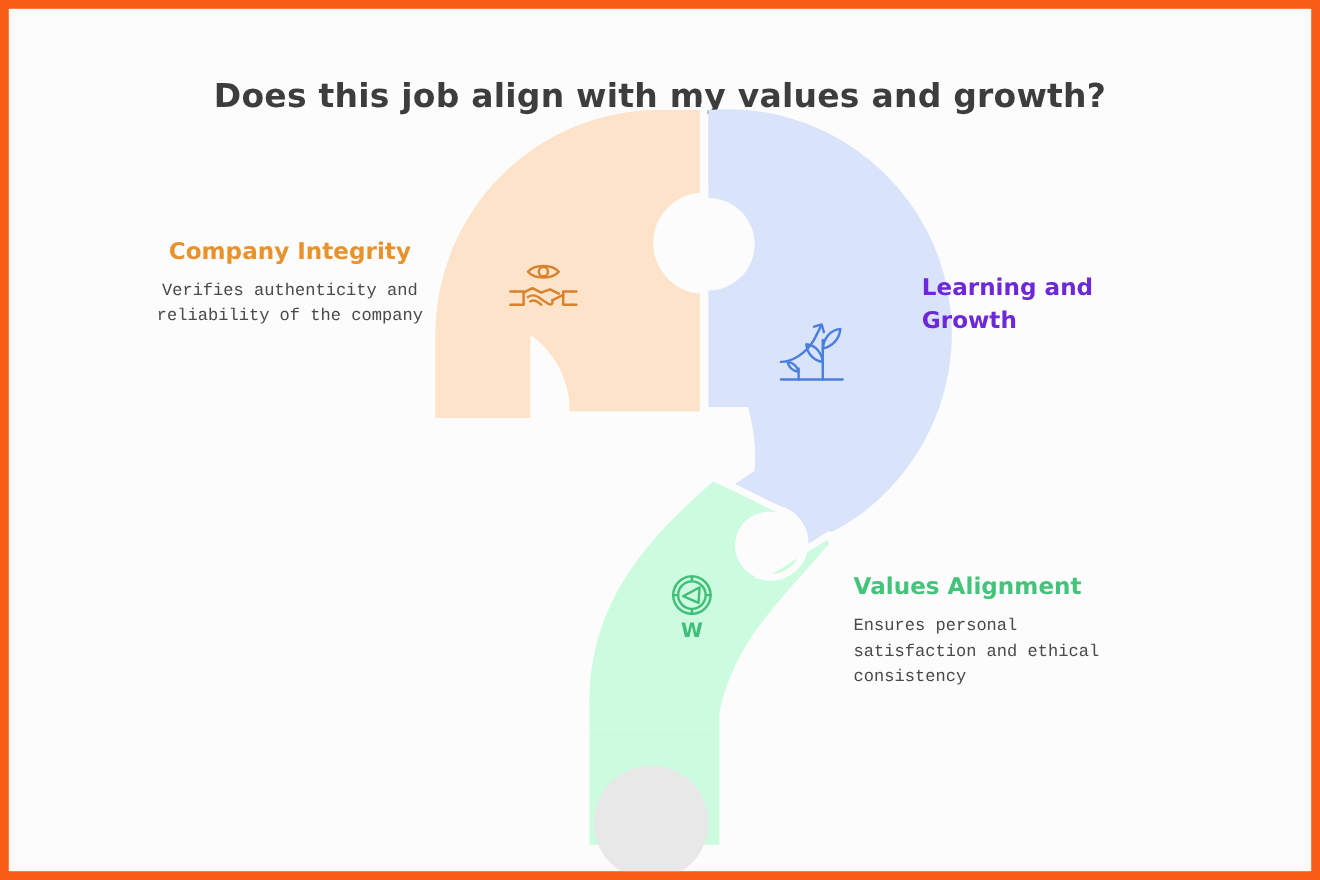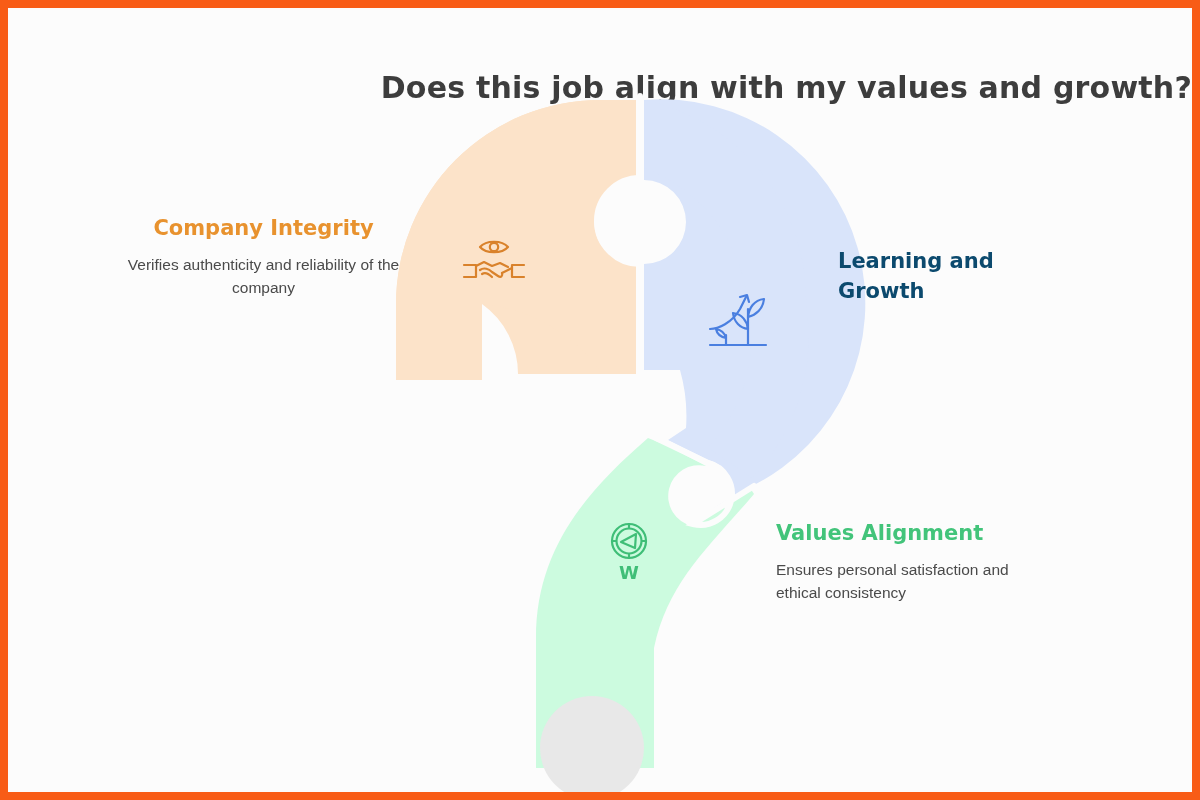--- a/index.html
+++ b/index.html
@@ -20,21 +20,21 @@
     width: 1184px;
     height: 784px;
     background: #FCFCFC;
     overflow: hidden;
   }
   #title {
     position: absolute;
     left: 0;
     top: 62px;
     width: 1184px;
-    text-align: right;
+    text-align: center;
     font-family: "DejaVu Sans", sans-serif;
     font-size: 30px;
     font-weight: bold;
     color: #3D3D3D;
     letter-spacing: 0.2px;
   }
   #puzzle-svg {
     position: absolute;
     left: 0;
     top: 0;
@@ -49,36 +49,36 @@
     font-weight: bold;
     line-height: 30px;
     margin: 0 0 10px 0;
     font-family: "DejaVu Sans", sans-serif;
   }
   .block .desc {
     font-size: 15.5px;
     line-height: 23px;
     color: #4A4A4A;
     margin: 0;
-    font-family: Liberation Sans, sans-serif;
+    font-family: Liberation Mono, monospace;
   }
   #block-company {
     left: 118px;
     top: 205px;
     width: 275px;
     text-align: center;
   }
   #block-company .head { color: #E8922E; text-align: center; }
   #block-learning {
     left: 830px;
     top: 238px;
     width: 240px;
     text-align: left;
   }
-  #block-learning .head { color: #0c4a6e; }
+  #block-learning .head { color: #6d28d9; }
   #block-values {
     left: 724px;
     top: 510px;
     width: 260px;
     text-align: left;
     margin-left: 44px;
   }
   #block-values .head { color: #42C47A; }
 </style>
 </head>

